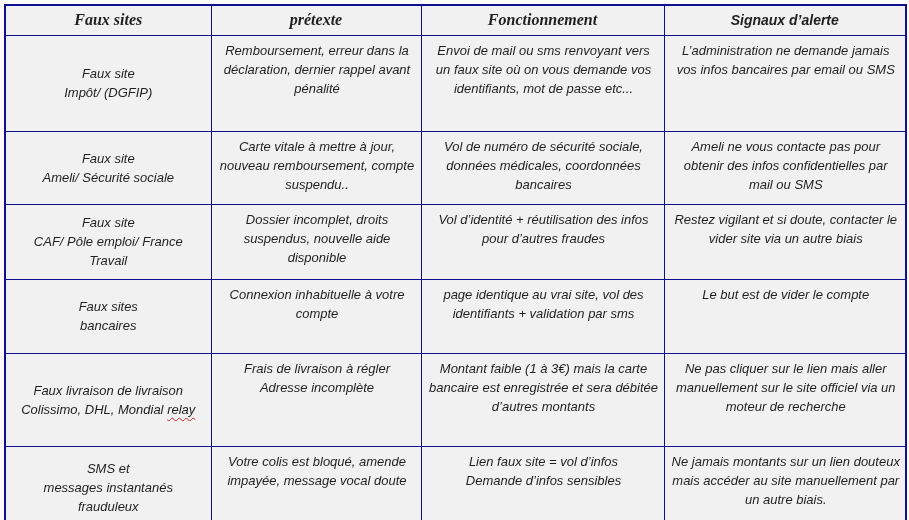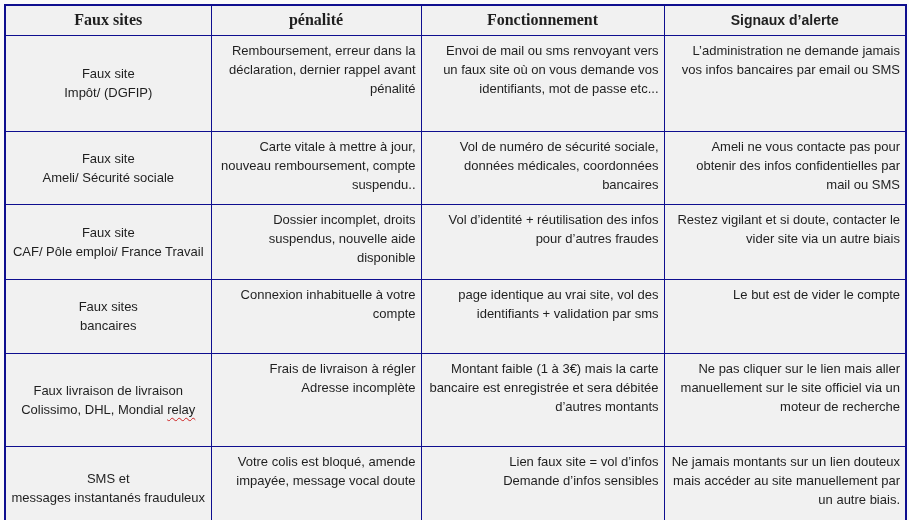--- a/index.html
+++ b/index.html
@@ -15,20 +15,21 @@
     border-collapse: collapse;
     table-layout: fixed;
     width: 901px;
     margin: 4px 0 0 4px;
     background: #f1f1f1;
     border: 2px solid #0f0f8f;
   }
   .doc-table th, .doc-table td {
     border: 1px solid #0f0f8f;
     overflow: hidden;
+    font-style: italic;
   }
   
   col.c1 { width: 206px; }
   col.c2 { width: 210px; }
   col.c3 { width: 243px; }
   col.c4 { width: 242px; }
   
   .doc-table th {
     font-family: "Liberation Serif", "DejaVu Serif", serif;
     font-size: 16px;
@@ -40,28 +41,28 @@
   .doc-table th.sans-head {
     font-family: "Liberation Sans", "DejaVu Sans", sans-serif;
     font-size: 14px;
     margin-left: 48px;
   }
   
   .doc-table td {
     font-size: 13px;
     line-height: 19px;
     vertical-align: top;
-    text-align: right;
+    text-align: center;
     padding: 5px 5px 3px 7px;
     white-space: pre-line;
   }
   .doc-table td.site-cell {
     text-align: center;
     vertical-align: middle;
-    padding: 2px 3px;
+    padding: 2px 13px;
   }
   
   tr.hdr  { height: 30px; }
   tr.r1   { height: 96px; }
   tr.r2   { height: 73px; }
   tr.r3   { height: 75px; }
   tr.r4   { height: 74px; }
   tr.r5   { height: 93px; }
   tr.r6   { height: 84px; }
   .misspelled {
@@ -78,21 +79,21 @@
 <table class="doc-table">
   <colgroup>
     <col class="c1">
       <col class="c2">
       <col class="c3">
       <col class="c4">
   </colgroup>
   <thead>
     <tr class="hdr">
       <th>Faux sites</th>
-      <th>pénalité</th>
+      <th>prétexte</th>
       <th>Fonctionnement</th>
       <th class="sans-head">Signaux d’alerte</th>
     </tr>
   </thead>
   <tbody>
     <tr class="r1">
       <td class="site-cell">Faux site
 Impôt/ (DGFIP)</td>
       <td>Remboursement, erreur dans la déclaration, dernier rappel avant pénalité</td>
       <td>Envoi de mail ou sms renvoyant vers un faux site où on vous demande vos identifiants, mot de passe etc...</td>

